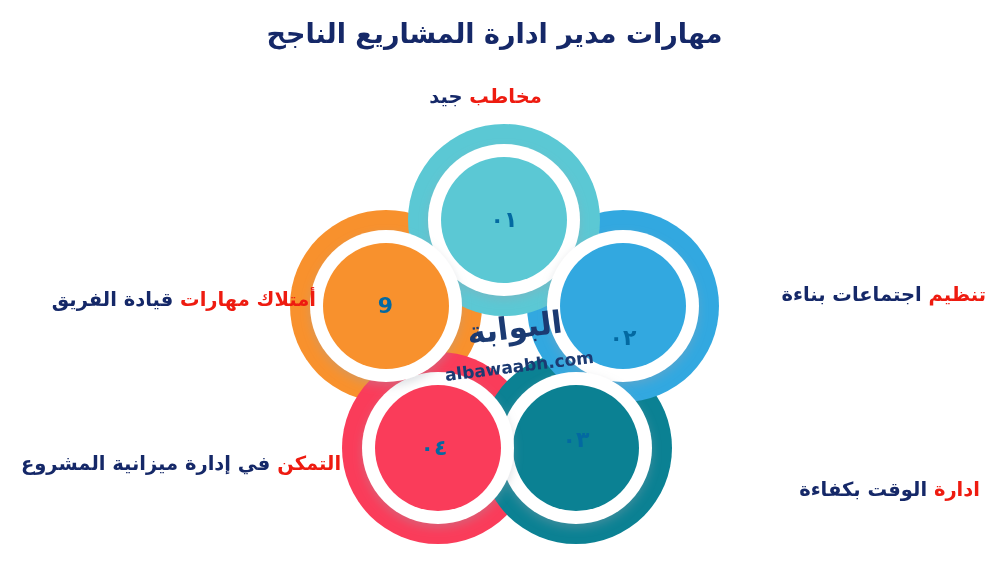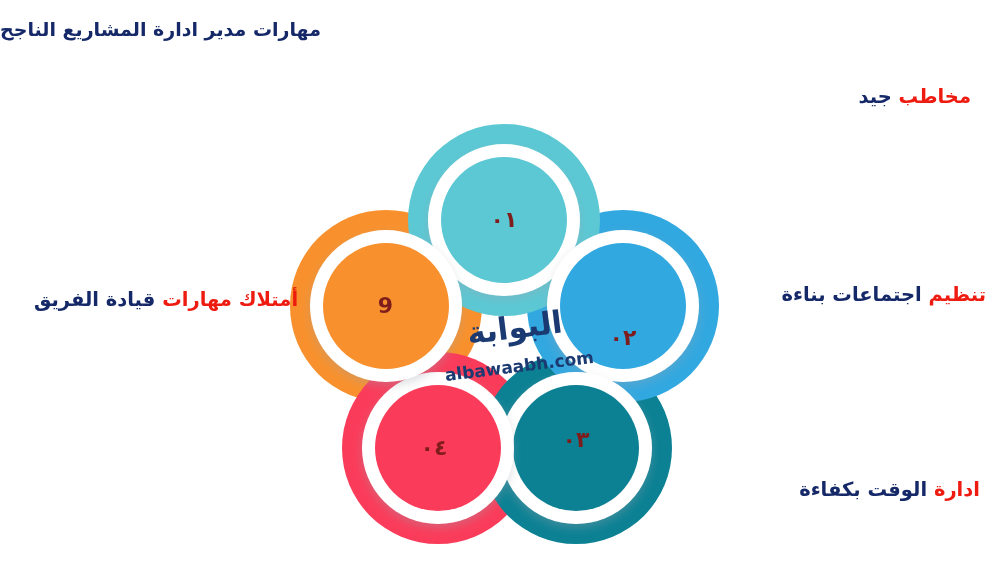--- a/index.html
+++ b/index.html
@@ -21,22 +21,22 @@
     height: 562px;
     background: #ffffff;
   }
 
   
   .title {
     position: absolute;
     top: 18px;
     left: 0;
     width: 989px;
-    text-align: left;
-    font-size: 19px;
+    text-align: center;
+    font-size: 27px;
     font-weight: bold;
     color: #152868;
     direction: rtl;
     white-space: nowrap;
     letter-spacing: 0px;
   }
 
   
   .flower {
     position: absolute;
@@ -47,21 +47,21 @@
   }
   .flower svg {
     display: block;
     width: 430px;
     height: 420px;
     overflow: visible;
   }
 
   .num {
     position: absolute;
-    color: #7f1d1d;
+    color: #0369a1;
     font-size: 22px;
     font-weight: bold;
     direction: rtl;
     text-align: center;
     line-height: 1;
     transform: translate(-50%, -50%);
     pointer-events: none;
     letter-spacing: 1px;
   }
 
@@ -106,25 +106,25 @@
     direction: rtl;
     font-size: 19.5px;
     font-weight: bold;
     line-height: 1.45;
     color: #152868;
     white-space: nowrap;
   }
   .label .hi { color: #ee1b10; }
   .label.wrap { white-space: normal; }
 
-  .label-top    { top: 83px;  left: 0;    width: 971px; text-align: right; }
+  .label-top    { top: 83px;  left: 0;    width: 971px; text-align: center; }
   .label-right  { top: 281px; left: 724px; width: 262px; text-align: right; }
   .label-br     { top: 476px; left: 668px; width: 312px; text-align: right; }
   .label-bl     { top: 450px; left: 10px;  width: 342px; text-align: center; }
-  .label-left   { top: 286px; left: 8px;   width: 316px; text-align: center; }
+  .label-left   { top: 286px; left: 0;   width: 316px; }
 </style>
 </head>
 <body>
 
 <div id="stage">
 
   <div class="title">مهارات مدير ادارة المشاريع الناجح</div>
 
   <div class="flower">
     <svg viewBox="0 0 430 420" xmlns="http://www.w3.org/2000/svg" aria-hidden="true">
@@ -186,19 +186,23 @@
   <div class="label label-right">
     <span class="hi">تنظيم</span>
     <span>اجتماعات بناءة</span>
   </div>
 
   <div class="label label-br">
     <span class="hi">ادارة</span>
     <span>الوقت بكفاءة</span>
   </div>
 
+  <div class="label label-bl wrap">
+    <span class="hi">التمكن</span>
+    <span>في إدارة ميزانية المشروع</span>
+  </div>
 
   <div class="label label-left">
     <span class="hi">أمتلاك مهارات</span>
     <span>قيادة الفريق</span>
   </div>
 
 </div>
 
 </body></html>

